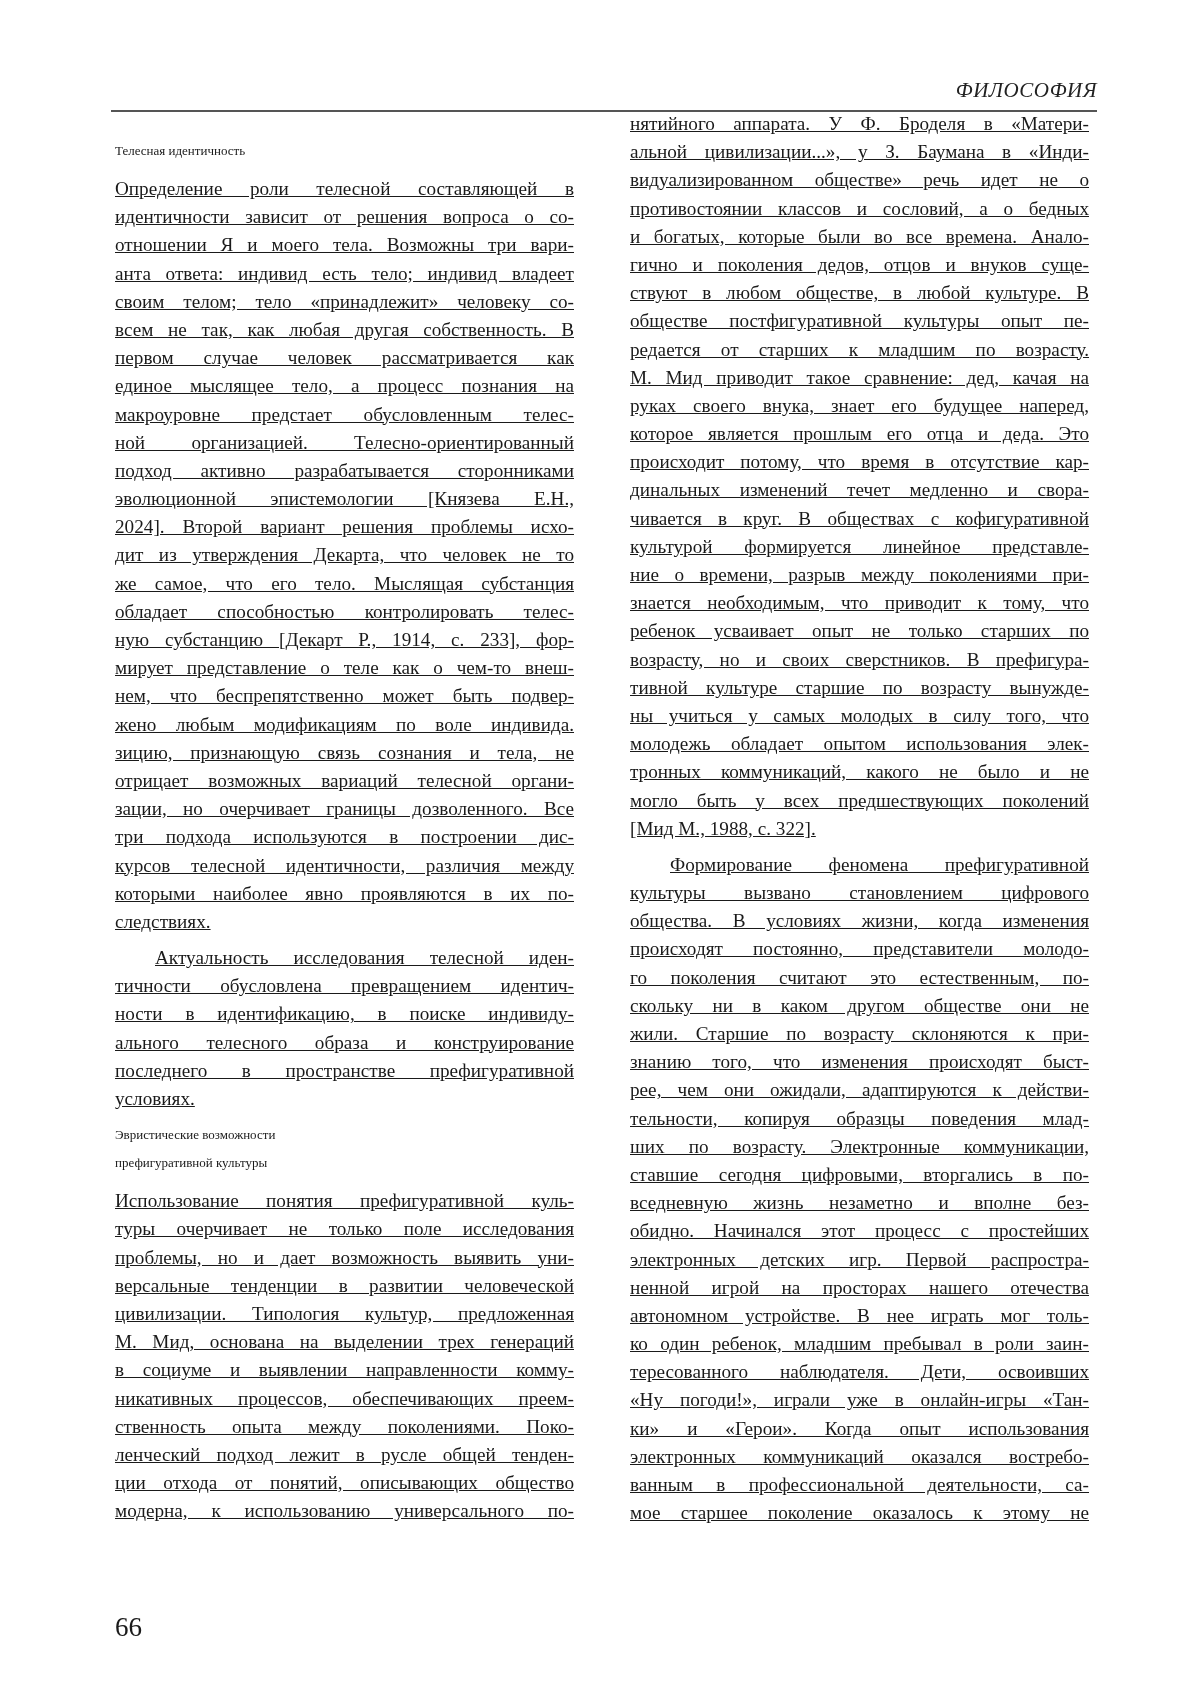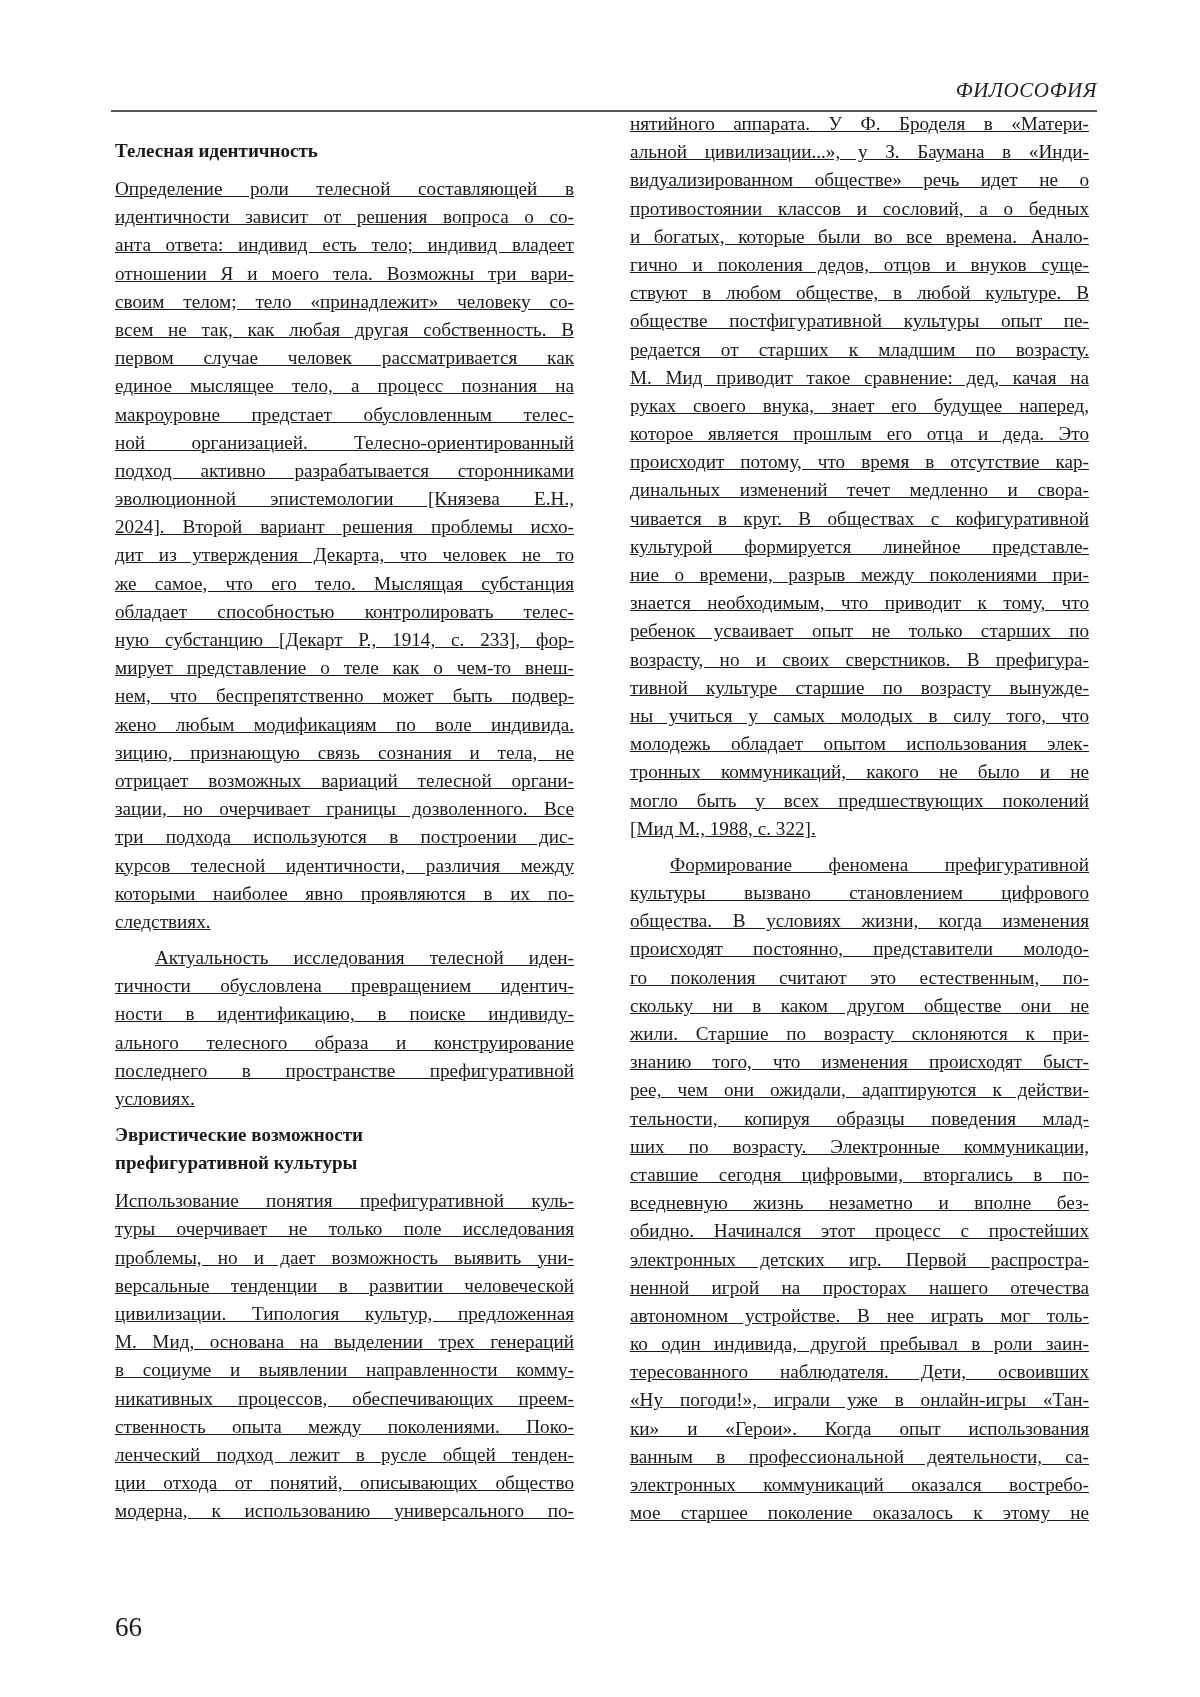--- a/index.html
+++ b/index.html
@@ -4,42 +4,42 @@
 <style>
   html, body { margin: 0; padding: 0; background: #ffffff; }
   body { width: 1200px; height: 1697px; position: relative; overflow: hidden;
          font-family: "Liberation Serif", "DejaVu Serif", serif; color: #1a1a1a; }
   .running-head { position: absolute; left: 111px; top: 78px; width: 986px; text-align: right;
                   font-style: italic; font-size: 21px; letter-spacing: 0.5px; color: #222; }
   .head-rule { position: absolute; left: 111px; top: 110px; width: 986px; height: 2px; background: #555; }
   .col { position: absolute; top: 137px; }
   .col-left { left: 115px; width: 459px; }
   .col-right { left: 630px; width: 459px; top: 110px; }
-  .heading { font-weight: bold; font-size: 19px; line-height: 28px; margin: 0 0 10px 0; }
+  .heading { font-weight: normal; font-size: 13px; line-height: 28px; margin: 0 0 10px 0; }
   .heading.gap { margin-top: 6px; }
   .line { font-size: 19.2px; line-height: 28.2px; height: 28.2px; white-space: nowrap;
           text-align: justify; text-align-last: justify; overflow: hidden; }
   .line.last { text-align-last: left; }
   .line.indent { padding-left: 40px; }
   .para { margin: 0 0 8px 0; text-decoration: underline; }
   .page-number { position: absolute; left: 115px; top: 1612px; font-size: 27px; }
 </style>
 </head>
 <body>
 
 <div class="running-head">ФИЛОСОФИЯ</div>
 <div class="head-rule"></div>
 
 <div class="col col-left">
   <div class="heading">Телесная идентичность</div>
   <div class="para" id="l-s1-p1">
       <div class="line">Определение роли телесной составляющей в</div>
       <div class="line">идентичности зависит от решения вопроса о со-</div>
+      <div class="line">отношении Я и моего тела. Возможны три вари-</div>
       <div class="line">анта ответа: индивид есть тело; индивид владеет</div>
-      <div class="line">отношении Я и моего тела. Возможны три вари-</div>
       <div class="line">своим телом; тело «принадлежит» человеку со-</div>
       <div class="line">всем не так, как любая другая собственность. В</div>
       <div class="line">первом случае человек рассматривается как</div>
       <div class="line">единое мыслящее тело, а процесс познания на</div>
       <div class="line">макроуровне предстает обусловленным телес-</div>
       <div class="line">ной организацией. Телесно-ориентированный</div>
       <div class="line">подход активно разрабатывается сторонниками</div>
       <div class="line">эволюционной эпистемологии [Князева Е.Н.,</div>
       <div class="line">2024]. Второй вариант решения проблемы исхо-</div>
       <div class="line">дит из утверждения Декарта, что человек не то</div>
@@ -125,23 +125,23 @@
       <div class="line">знанию того, что изменения происходят быст-</div>
       <div class="line">рее, чем они ожидали, адаптируются к действи-</div>
       <div class="line">тельности, копируя образцы поведения млад-</div>
       <div class="line">ших по возрасту. Электронные коммуникации,</div>
       <div class="line">ставшие сегодня цифровыми, вторгались в по-</div>
       <div class="line">вседневную жизнь незаметно и вполне без-</div>
       <div class="line">обидно. Начинался этот процесс с простейших</div>
       <div class="line">электронных детских игр. Первой распростра-</div>
       <div class="line">ненной игрой на просторах нашего отечества</div>
       <div class="line">автономном устройстве. В нее играть мог толь-</div>
-      <div class="line">ко один индивида, другой пребывал в роли заин-</div>
+      <div class="line">ко один ребенок, младшим пребывал в роли заин-</div>
       <div class="line">тересованного наблюдателя. Дети, освоивших</div>
       <div class="line">«Ну погоди!», играли уже в онлайн-игры «Тан-</div>
       <div class="line">ки» и «Герои». Когда опыт использования</div>
+      <div class="line">электронных коммуникаций оказался востребо-</div>
       <div class="line">ванным в профессиональной деятельности, са-</div>
-      <div class="line">электронных коммуникаций оказался востребо-</div>
       <div class="line">мое старшее поколение оказалось к этому не</div>
     </div>
 </div>
 
 <div class="page-number">66</div>
 
 </body></html>

